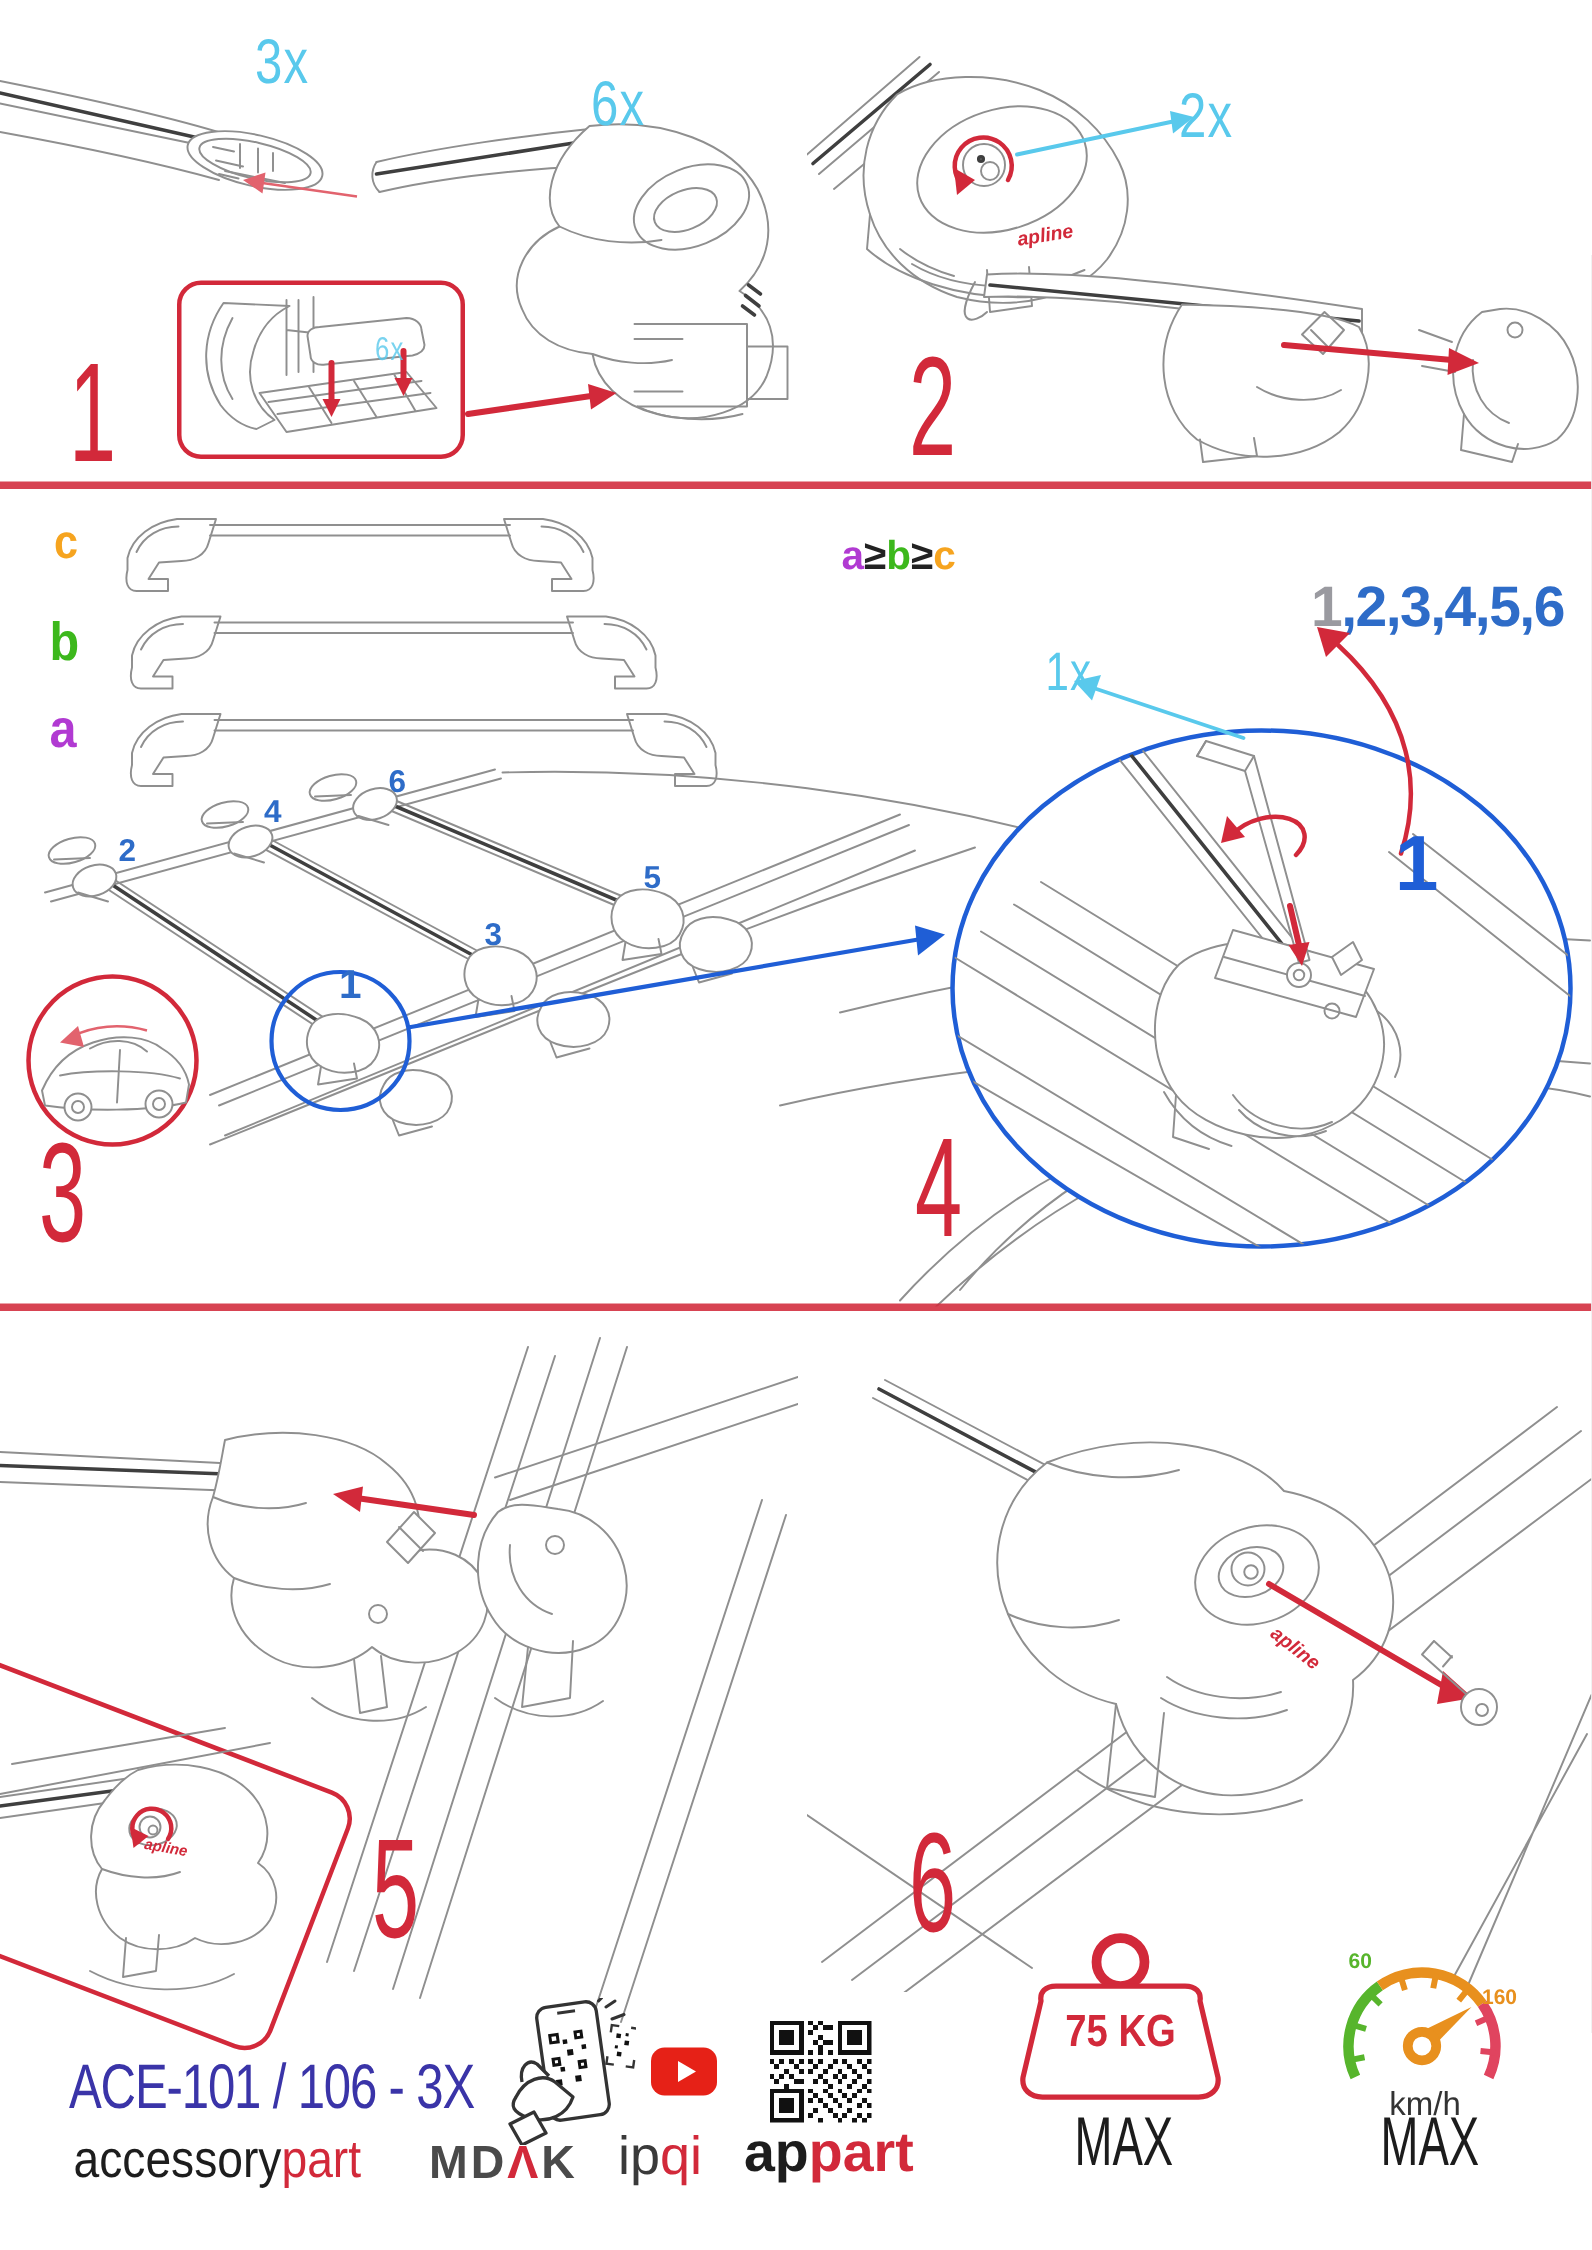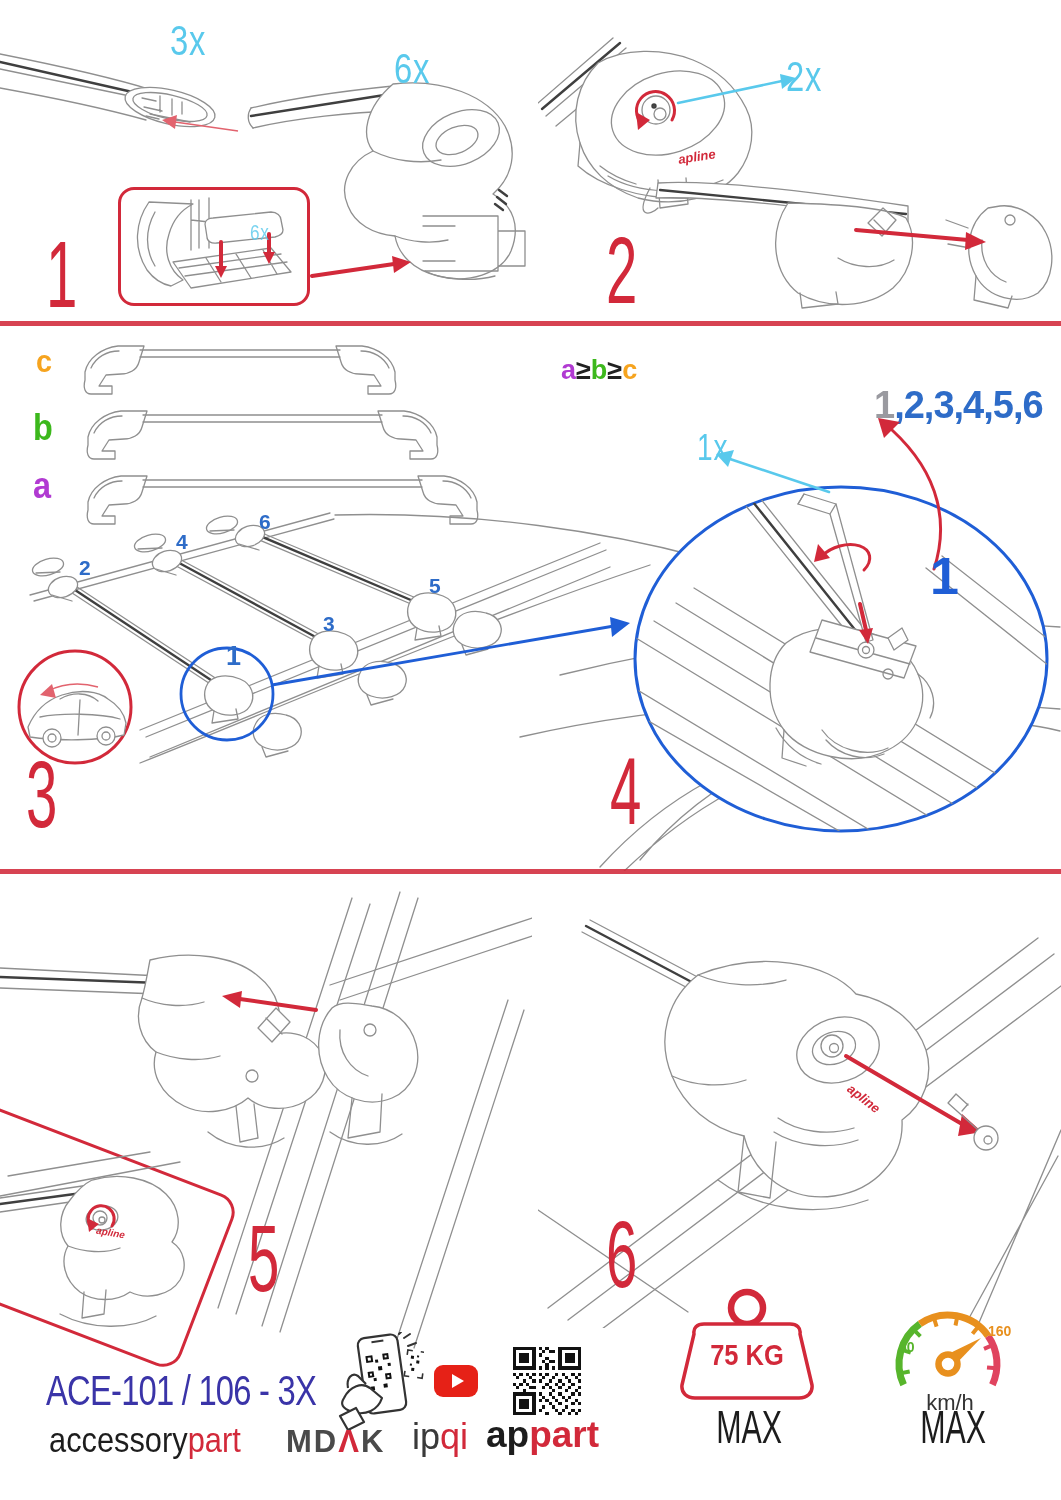--- a/index.html
+++ b/index.html
@@ -396,21 +396,21 @@
       <rect x="15" y="1" width="5" height="5" fill="#fff"></rect>
       <path class="qrF" d="M16 2h3v3h-3z"></path>
     <path class="qrF" d="M0 14h7v7h-7z"></path>
       <rect x="1" y="15" width="5" height="5" fill="#fff"></rect>
       <path class="qrF" d="M2 16h3v3h-3z"></path>
     <path class="qrF" d="M8 0h1v1h-1z M10 0h1v1h-1z M9 1h1v1h-1z M11 1h1v1h-1z M8 2h1v1h-1z M10 3h1v1h-1z M9 4h1v1h-1z M11 4h1v1h-1z M10 5h1v1h-1z M8 6h1v1h-1z M10 6h1v1h-1z M12 6h1v1h-1z M12 1h1v1h-1z M12 4h1v1h-1z
       M0 8h1v1h-1z M2 8h1v1h-1z M4 8h1v1h-1z M1 9h1v1h-1z M3 10h1v1h-1z M5 9h1v1h-1z M2 11h1v1h-1z M0 11h1v1h-1z M4 11h1v1h-1z M1 12h1v1h-1z M5 12h1v1h-1z M3 13h1v1h-1z M6 8h1v1h-1z M6 10h1v1h-1z M6 12h1v1h-1z
       M8 8h1v1h-1z M10 8h1v1h-1z M13 8h1v1h-1z M15 8h1v1h-1z M18 8h1v1h-1z M20 8h1v1h-1z M9 9h1v1h-1z M12 9h1v1h-1z M16 9h1v1h-1z M19 9h1v1h-1z M8 10h1v1h-1z M11 10h1v1h-1z M14 10h1v1h-1z M17 10h1v1h-1z M20 10h1v1h-1z M10 11h1v1h-1z M13 11h1v1h-1z M15 11h1v1h-1z M18 11h1v1h-1z M9 12h1v1h-1z M11 12h1v1h-1z M14 12h1v1h-1z M17 12h1v1h-1z M20 12h1v1h-1z M12 13h1v1h-1z M16 13h1v1h-1z M19 13h1v1h-1z
       M8 14h1v1h-1z M11 14h1v1h-1z M14 14h1v1h-1z M18 14h1v1h-1z M20 14h1v1h-1z M9 15h1v1h-1z M12 15h1v1h-1z M15 15h1v1h-1z M17 15h1v1h-1z M8 16h1v1h-1z M10 16h1v1h-1z M13 16h1v1h-1z M16 16h1v1h-1z M19 16h1v1h-1z M11 17h1v1h-1z M14 17h1v1h-1z M18 17h1v1h-1z M20 17h1v1h-1z M9 18h1v1h-1z M12 18h1v1h-1z M16 18h1v1h-1z M8 19h1v1h-1z M13 19h1v1h-1z M15 19h1v1h-1z M18 19h1v1h-1z M10 20h1v1h-1z M14 20h1v1h-1z M17 20h1v1h-1z M19 20h1v1h-1z M20 19h1v1h-1z"></path>
   </svg>
-  <div class="apline" style="left:486px;top:1416px">
+  <div class="apline" style="left:496px;top:1416px">
     <span>ap</span>
       <span style="color:var(--c-red)">part</span>
   </div>
 
   <svg class="abs" style="left:670px;top:1282px" width="155" height="128" viewBox="0 0 155 128">
     <circle cx="77" cy="26" r="16" fill="none" stroke="var(--c-red)" stroke-width="6.5"></circle>
     <path d="M34,42 L120,42 C127,42 131,46 130,52 L142,103 C143,111 137,116 129,116 L25,116 C17,116 11,111 12,103 L24,52 C23,46 27,42 34,42 Z" fill="#fff" stroke="var(--c-red)" stroke-width="3.5" stroke-linejoin="round"></path>
   </svg>
   <div class="w-val" style="left:699px;top:1340px;width:96px">75 KG</div>
   <div class="max" style="left:700px;top:1404px;width:96px">MAX</div>
@@ -420,18 +420,18 @@
     <path d="M36.9,33.9 A49 49 0 0 1 105.1,45.9" fill="none" stroke="var(--c-speed_orange)" stroke-width="7"></path>
     <path d="M105.1,45.9 A49 49 0 0 1 109.4,94.7" fill="none" stroke="var(--c-speed_red)" stroke-width="7"></path>
     <g stroke-width="4">
       <path d="M16.9,83.4 L26.7,81.5 M18.1,59.7 L27.7,62.6 M30.4,39.4 L37.4,46.3" stroke="var(--c-speed_green)"></path>
       <path d="M50.7,27.2 L53.6,36.7 M74.4,25.9 L72.5,35.5 M95.8,35.9 L89.5,43.7" stroke="var(--c-speed_orange)"></path>
       <path d="M110.1,54.9 L101,58.8 M113.8,78.3 L104,77.4" stroke="var(--c-speed_red)"></path>
     </g>
     <polygon points="61,66 69,78 98,48" fill="var(--c-speed_orange)"></polygon>
     <circle cx="65" cy="74" r="9.5" fill="#fff" stroke="var(--c-speed_orange)" stroke-width="6.5"></circle>
   </svg>
-  <div class="spd" style="left:899px;top:1340px;color:var(--c-speed_green)">60</div>
+  <div class="spd" style="left:899px;top:1300px;color:var(--c-speed_green)">60</div>
   <div class="spd" style="left:988px;top:1324px;color:var(--c-speed_orange)">160</div>
   <div class="kmh" style="left:920px;top:1390px;width:60px">km/h</div>
   <div class="max" style="left:905px;top:1404px;width:90px">MAX</div>
 
 </div>
 
 </body></html>

